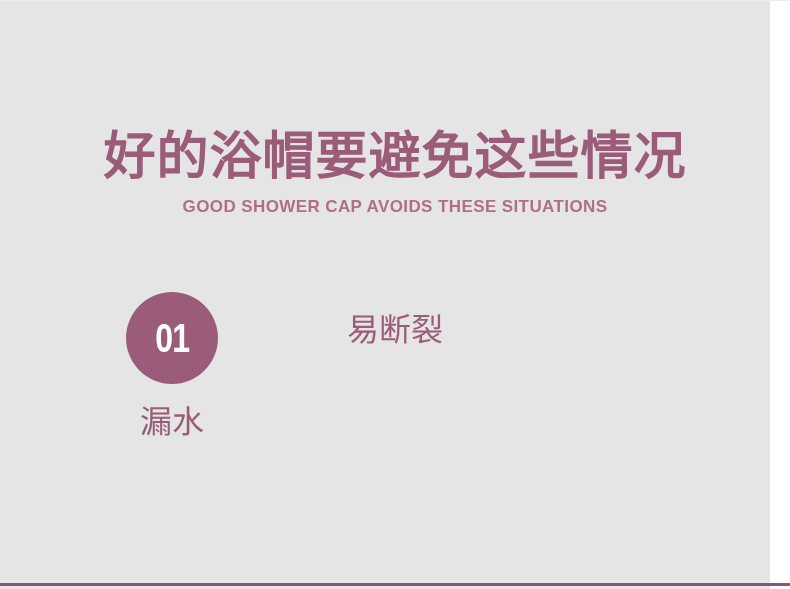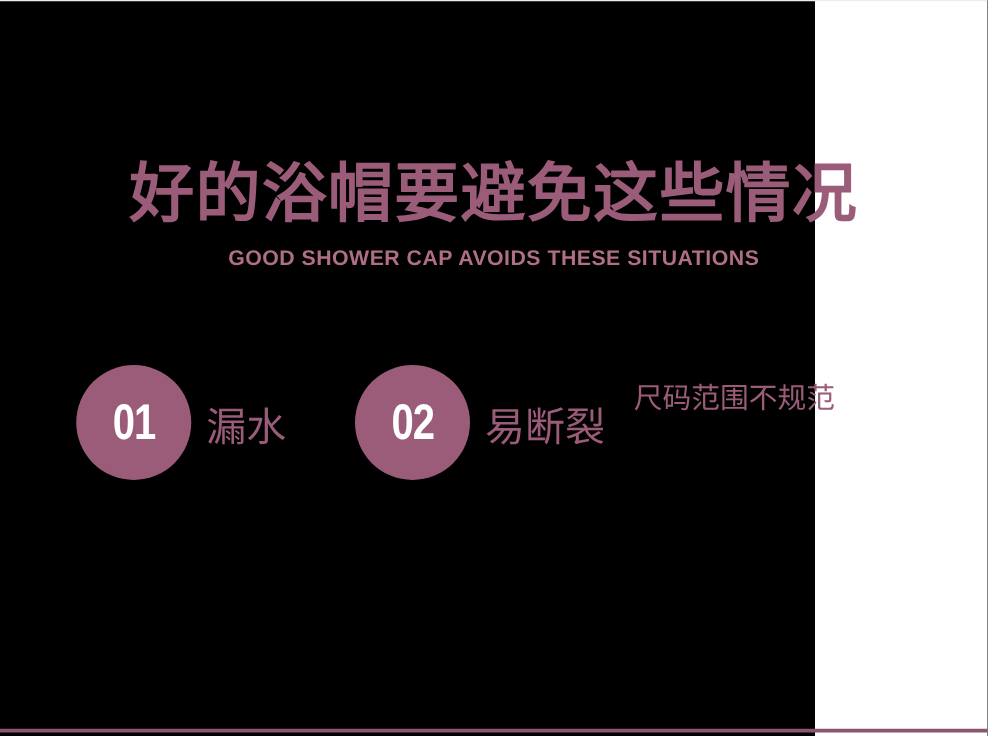--- a/index.html
+++ b/index.html
@@ -10,23 +10,23 @@
     width: 790px;
     height: 589px;
     background: #ffffff;
     font-family: "Liberation Sans", "DejaVu Sans", sans-serif;
     overflow: hidden;
     position: relative;
   }
 
   .page {
     position: relative;
-    width: 652px;
+    width: 770px;
     height: 589px;
-    background: #000000;
+    background: #e5e5e5;
     box-sizing: border-box;
   }
 
   
   .top-rule {
     position: absolute;
     top: 0;
     left: 0;
     width: 790px;
     height: 1px;
@@ -79,21 +79,21 @@
     width: 668px;
     display: flex;
     flex-direction: row;
     align-items: flex-start;
     justify-content: space-between;
   }
 
   .card {
     width: 222px;
     display: flex;
-    flex-direction: row;
+    flex-direction: column;
     align-items: center;
     text-align: center;
   }
 
   .badge {
     width: 92px;
     height: 92px;
     border-radius: 50%;
     background: #9a5c78;
     display: flex;
@@ -147,27 +147,23 @@
   <div class="cards">
 
     <div class="card">
       <div class="badge">
         <span class="badge-number">01</span>
       </div>
       <h2 class="card-title">漏水</h2>
     </div>
 
     <div class="card">
-      <div class="badge">
-        <span class="badge-number">02</span>
-      </div>
       <h2 class="card-title">易断裂</h2>
     </div>
 
     <div class="card">
-      <p class="card-desc">尺码范围不规范</p>
     </div>
 
   </div>
 
   <div class="bottom-rule"></div>
 
 </div>
 
 </body></html>

